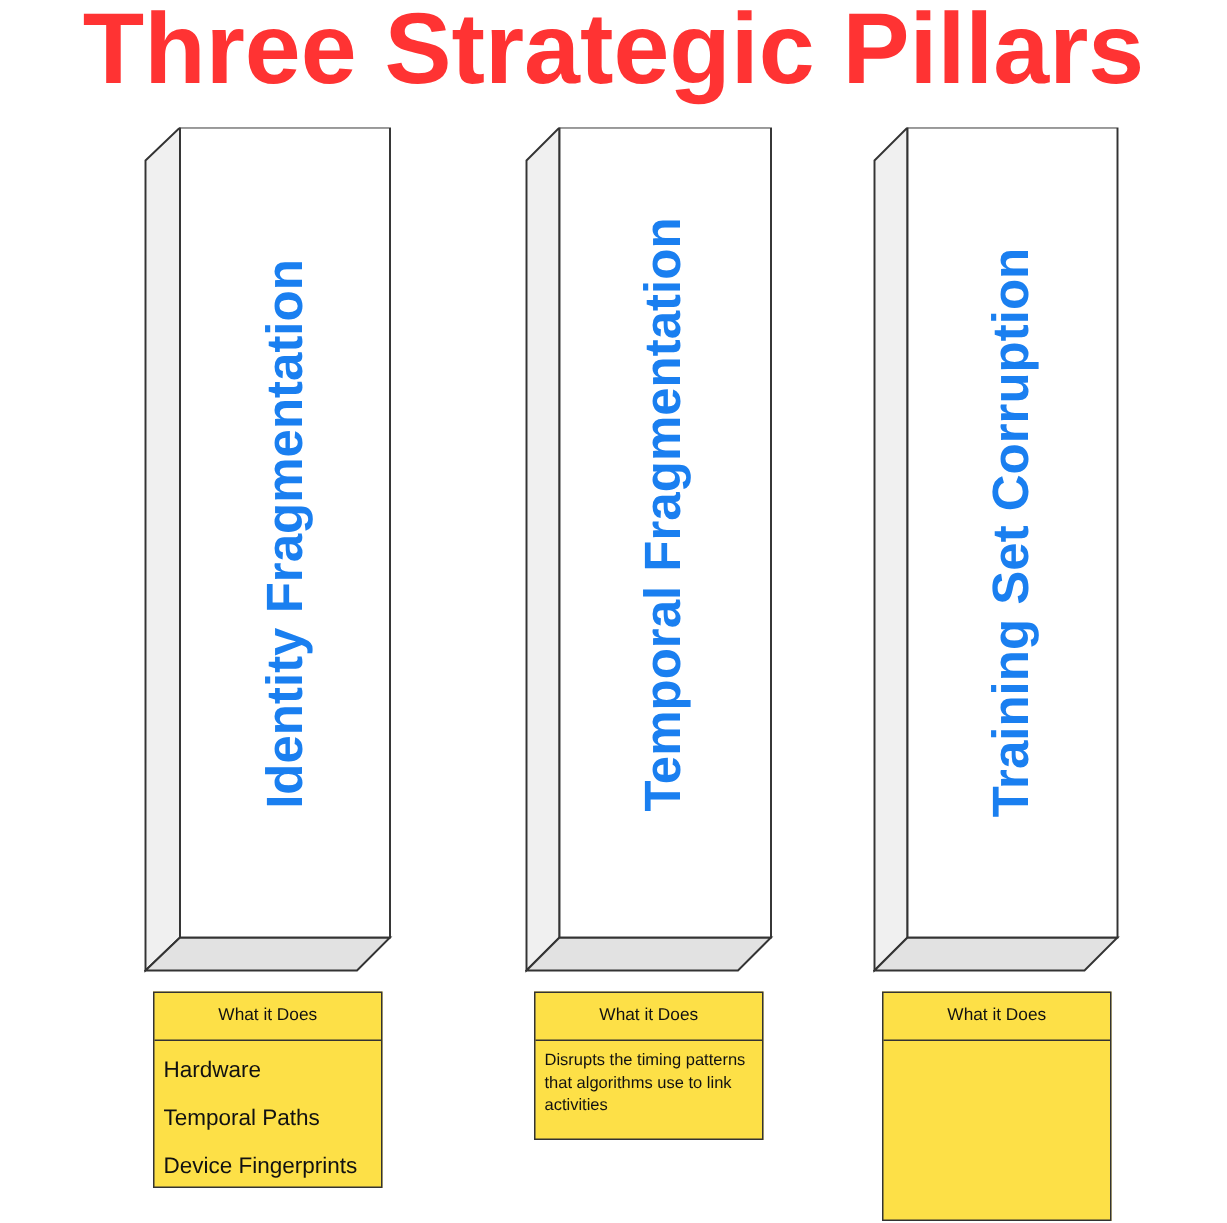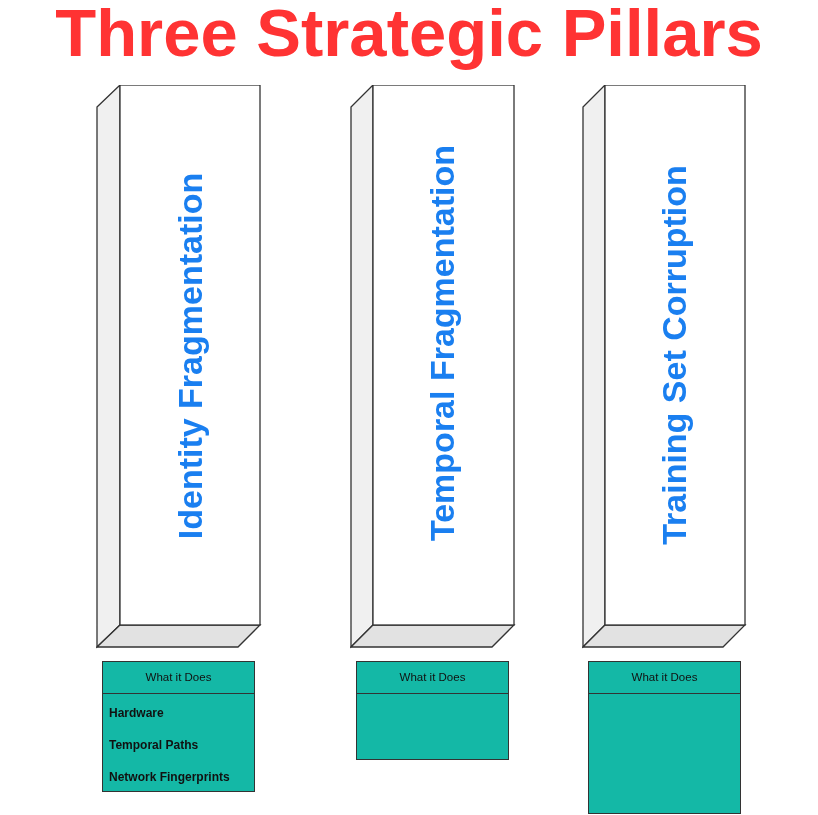--- a/index.html
+++ b/index.html
@@ -10,26 +10,26 @@
     font-size:67px; color:#ff3333; letter-spacing:0px; white-space:nowrap;
   }
   .pillar { position:absolute; top:85px; width:170px; height:562px; }
   .pillar svg { position:absolute; left:0; top:0; }
   .pillar-label {
     position:absolute; font-weight:bold; font-size:34px; color:#1a7ff0;
     white-space:nowrap; transform:rotate(-90deg); transform-origin:center center;
     text-align:center;
   }
   .info {
-    position:absolute; background:#14b8a6; border:1px solid #333;
+    position:absolute; background:#fde047; border:1px solid #333;
     font-family:"Liberation Sans", sans-serif; color:#111;
   }
   .info-head { height:31px; line-height:31px; text-align:center; font-size:11.5px; border-bottom:1px solid #333; }
   .info-body { padding:6px 6px 6px 6px; font-size:11px; line-height:15px; }
-  .info-list div { margin:6px 0 17px 0; font-size:12px;font-weight:bold; }
+  .info-list div { margin:6px 0 17px 0; font-size:15px; }
   .info-list div:last-child { margin-bottom:4px; }
 </style>
 </head>
 <body>
 
 <div class="title">Three Strategic Pillars</div>
 
 <div class="pillar" style="left:96px;">
   <svg width="170" height="564">
     <polygon points="1,22 24,0 24,540 1,562" fill="#f0f0f0" stroke="#333" stroke-width="1.3"></polygon>
@@ -55,23 +55,24 @@
     <rect x="23" y="0" width="140" height="540" fill="#ffffff" stroke="#333" stroke-width="1.3"></rect>
   </svg>
   <div class="pillar-label" style="left:-128px; top:250px; width:440px; height:40px; line-height:40px;">Training Set Corruption</div>
 </div>
 
 <div class="info" style="left:102px; top:661px; width:151px; height:129px;">
   <div class="info-head">What it Does</div>
   <div class="info-body info-list">
     <div>Hardware</div>
     <div>Temporal Paths</div>
-    <div>Network Fingerprints</div>
+    <div>Device Fingerprints</div>
   </div>
 </div>
 
 <div class="info" style="left:356px; top:661px; width:151px; height:97px;">
   <div class="info-head">What it Does</div>
+  <div class="info-body">Disrupts the timing patterns that algorithms use to link activities</div>
 </div>
 
 <div class="info" style="left:588px; top:661px; width:151px; height:151px;">
   <div class="info-head">What it Does</div>
 </div>
 
 </body></html>

